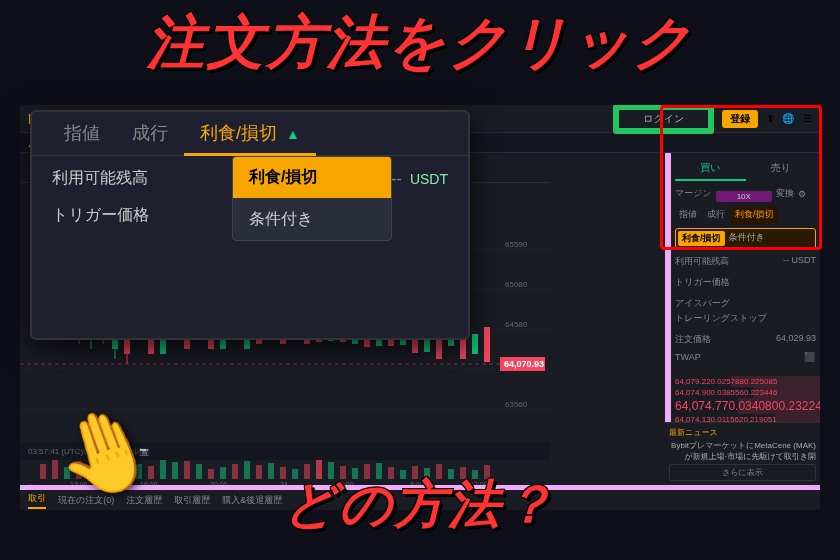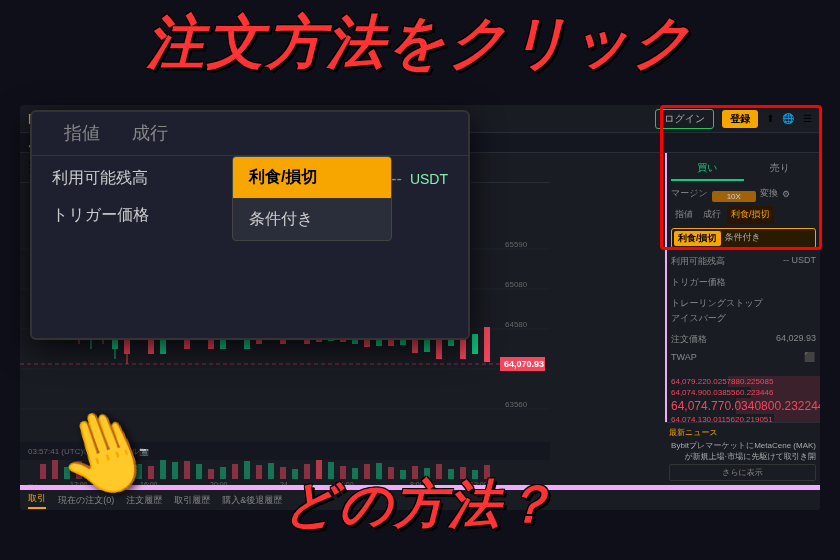--- a/index.html
+++ b/index.html
@@ -76,22 +76,22 @@
     .topbar-nav span { color: #aaa; cursor: pointer; }
     .topbar-right {
       margin-left: auto;
       display: flex;
       gap: 8px;
       align-items: center;
       font-size: 10px;
     }
     .btn-login {
       color: #aaa;
-      padding: 2px 8px;
-      border: 1px solid #22c55e;
+      padding: 2px 24px;
+      border: 6px solid #22c55e;
       border-radius: 3px;
       font-size: 10px;
       cursor: pointer;
     }
     .btn-register {
       background: #f7a600;
       color: #000;
       padding: 2px 8px;
       border-radius: 3px;
       font-size: 10px;
@@ -143,21 +143,21 @@
     .chart-tabs span.act { color: #f7a600; }
 
     
     .right-panel {
       position: absolute;
       top: 48px;
       right: 0;
       width: 155px;
       bottom: 0;
       background: #1a1c24;
-      border-left: 2px solid #f0abfc;
+      border-left: 6px solid #f0abfc;
     }
 
     
     .order-form {
       padding: 4px;
     }
     .order-tabs {
       display: flex;
       gap: 0;
       margin-bottom: 4px;
@@ -175,22 +175,22 @@
 
     .margin-info {
       display: flex;
       gap: 4px;
       font-size: 9px;
       color: #888;
       margin-bottom: 4px;
       align-items: center;
     }
     .margin-badge {
-      background: #a16207;
-      padding: 1px 15px;
+      background: #701a75;
+      padding: 1px 21px;
       border-radius: 2px;
       font-size: 8px;
       color: #ccc;
       margin-top: 6px;
     }
 
     
     .order-type-tabs {
       display: flex;
       gap: 2px;
@@ -669,24 +669,24 @@
           <span>利用可能残高</span>
           <span>-- USDT</span>
         </div>
 
         <div style="display:flex; justify-content:space-between; font-size:9px; color:#888; padding:2px 0; margin-bottom:4px;">
           <span>トリガー価格</span>
         </div>
 
         <div style="font-size:9px; color:#888; padding:2px 0; margin-bottom:2px;">
           <div style="display:flex; justify-content:space-between; margin-bottom:2px;">
-            <span>トレーリングストップ</span>
+            <span>アイスバーグ</span>
           </div>
           <div style="display:flex; justify-content:space-between; margin-bottom:2px;">
-            <span>アイスバーグ</span>
+            <span>トレーリングストップ</span>
           </div>
         </div>
 
         <div style="display:flex; justify-content:space-between; font-size:9px; color:#888; padding:2px 0; margin-bottom:2px;">
           <span>注文価格</span>
           <span>64,029.93</span>
         </div>
 
         <div style="display:flex; justify-content:space-between; font-size:9px; color:#888; padding:2px 0; margin-bottom:4px;">
           <span>TWAP</span>
@@ -778,20 +778,24 @@
       <span class="bottom-tab">取引履歴</span>
       <span class="bottom-tab">購入&amp;後退履歴</span>
     </div>
   </div>
 
   <div class="dropdown-overlay">
 
     <div class="dd-tabs">
       <div class="dd-tab">指値</div>
       <div class="dd-tab">成行</div>
+      <div class="dd-tab active-tp">
+        <span>利食/損切</span>
+        <span class="dd-tab-arrow">▲</span>
+      </div>
     </div>
 
     <div class="dd-content">
       <div class="dd-row">
         <span class="dd-label">利用可能残高</span>
         <span class="dd-value">--</span>
         <span class="dd-unit">USDT</span>
       </div>
       <div class="dd-row">
         <span class="dd-label">トリガー価格</span>

